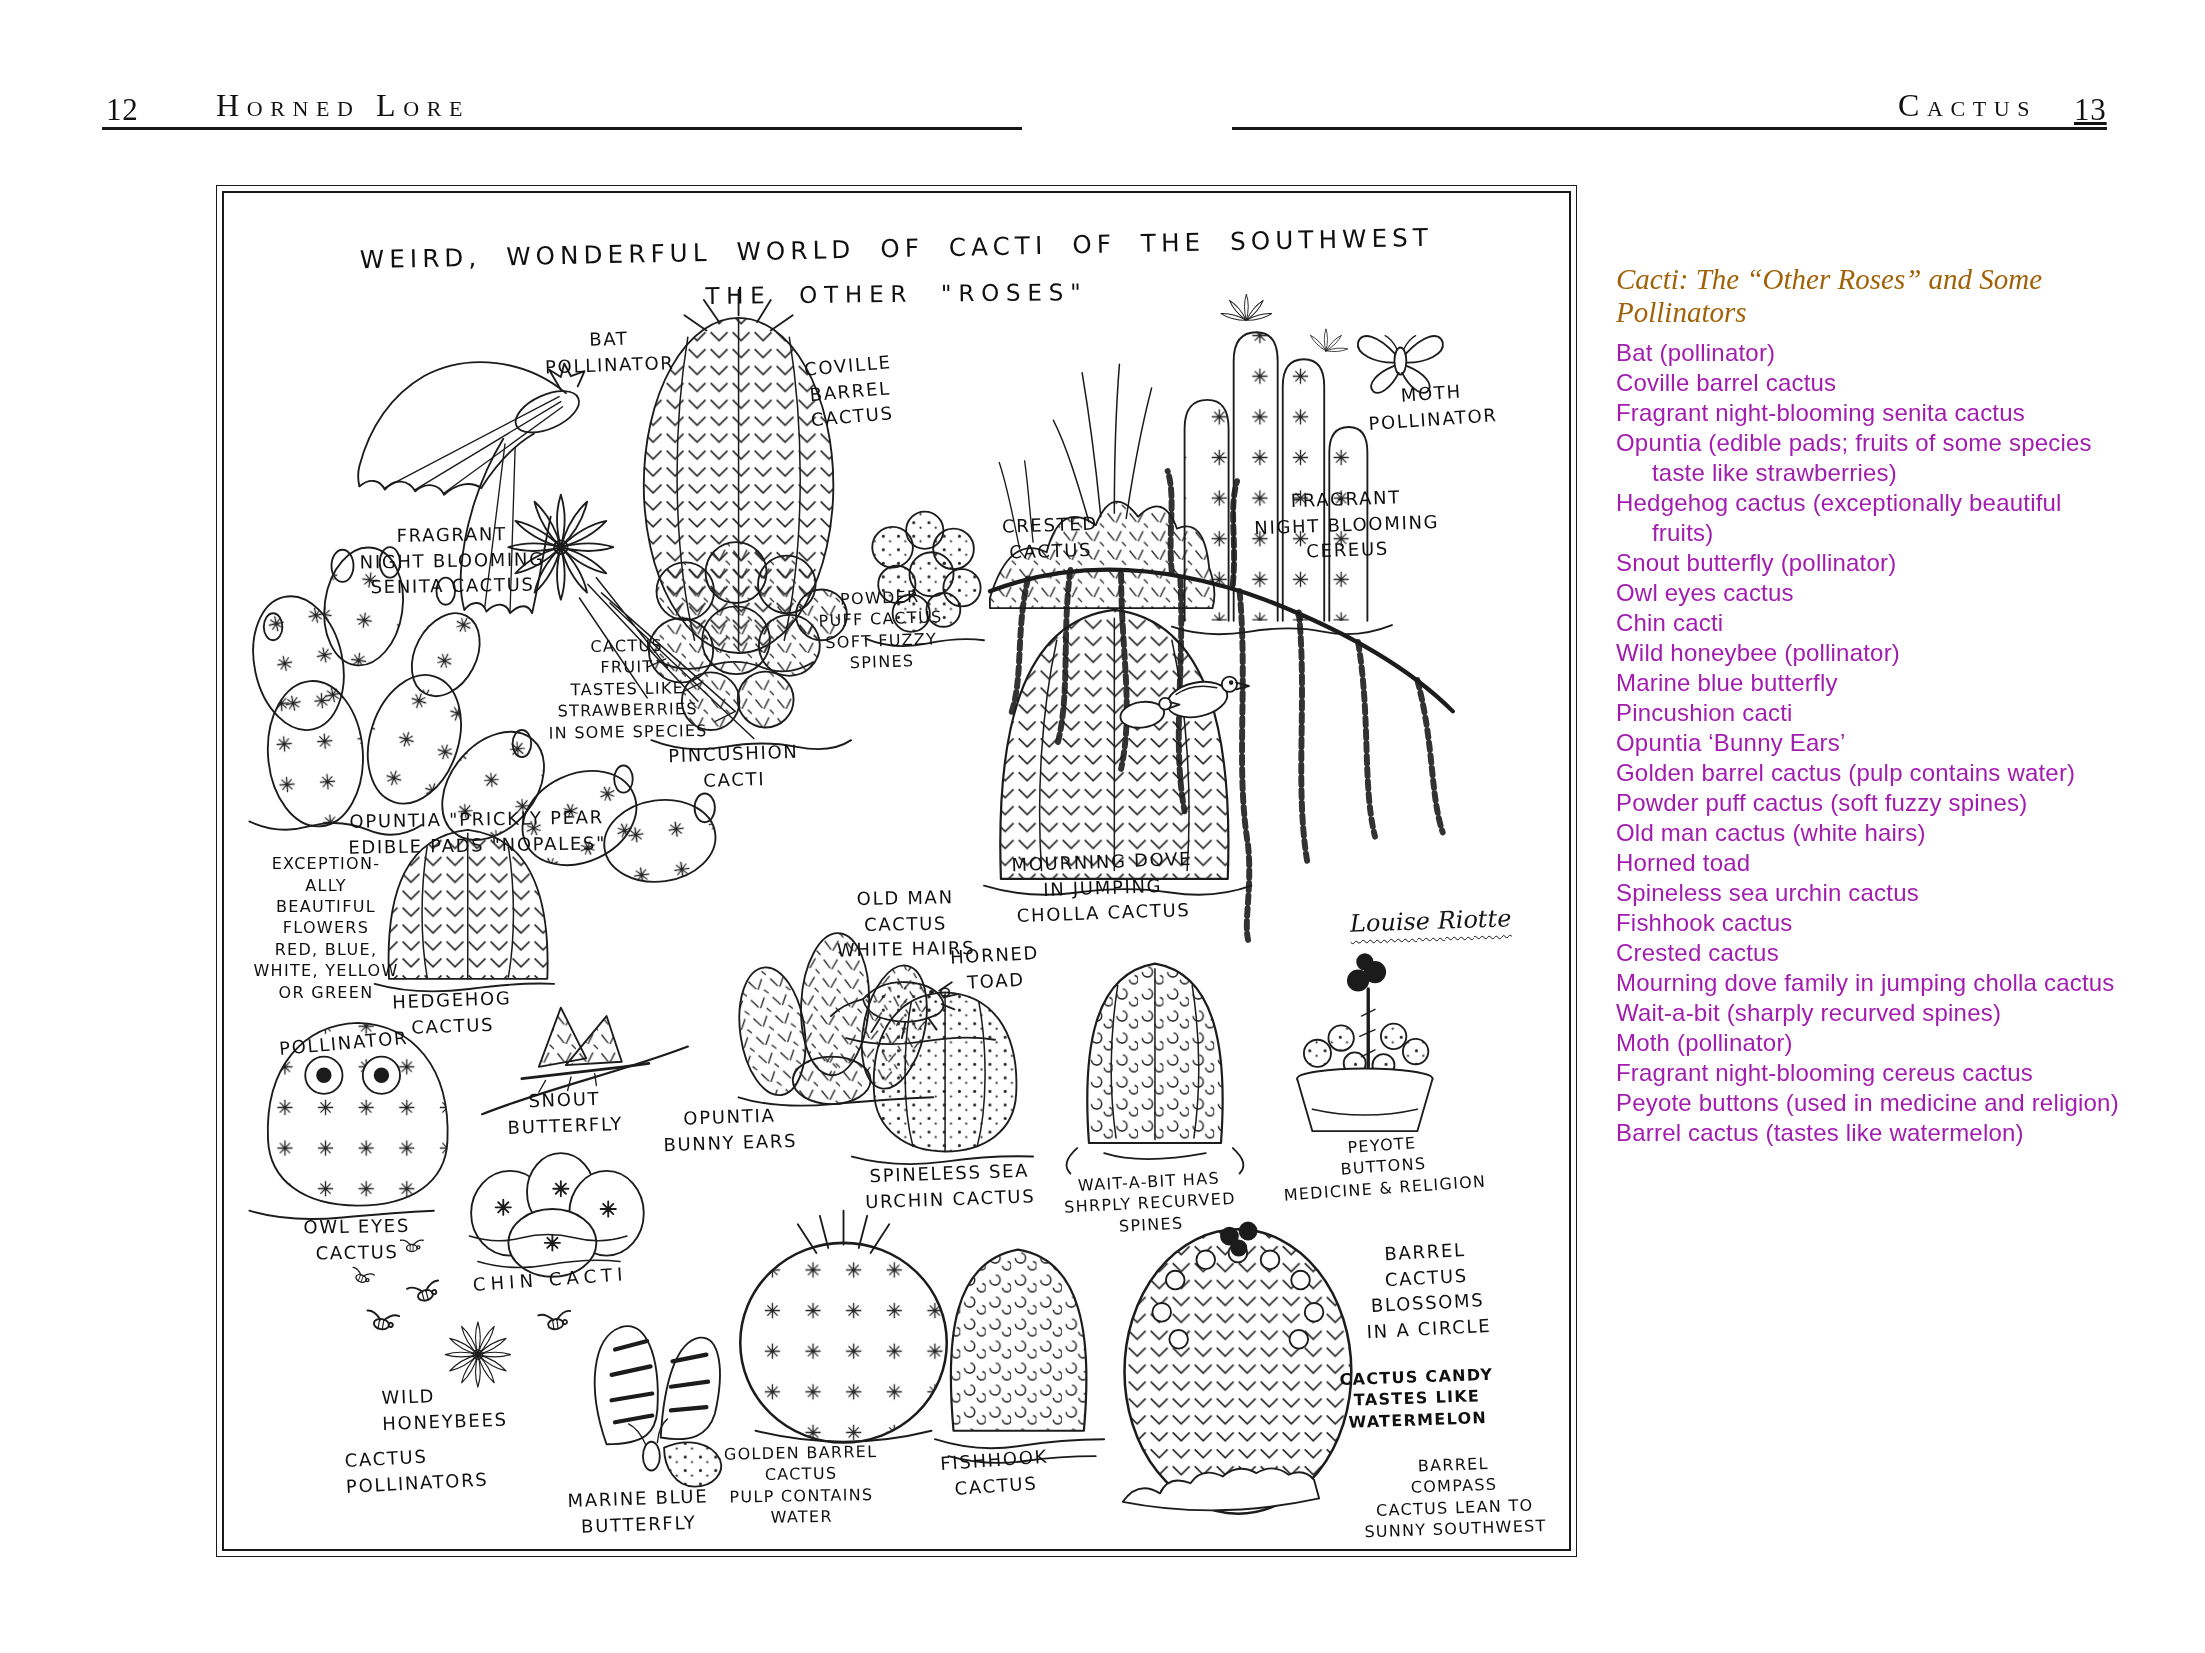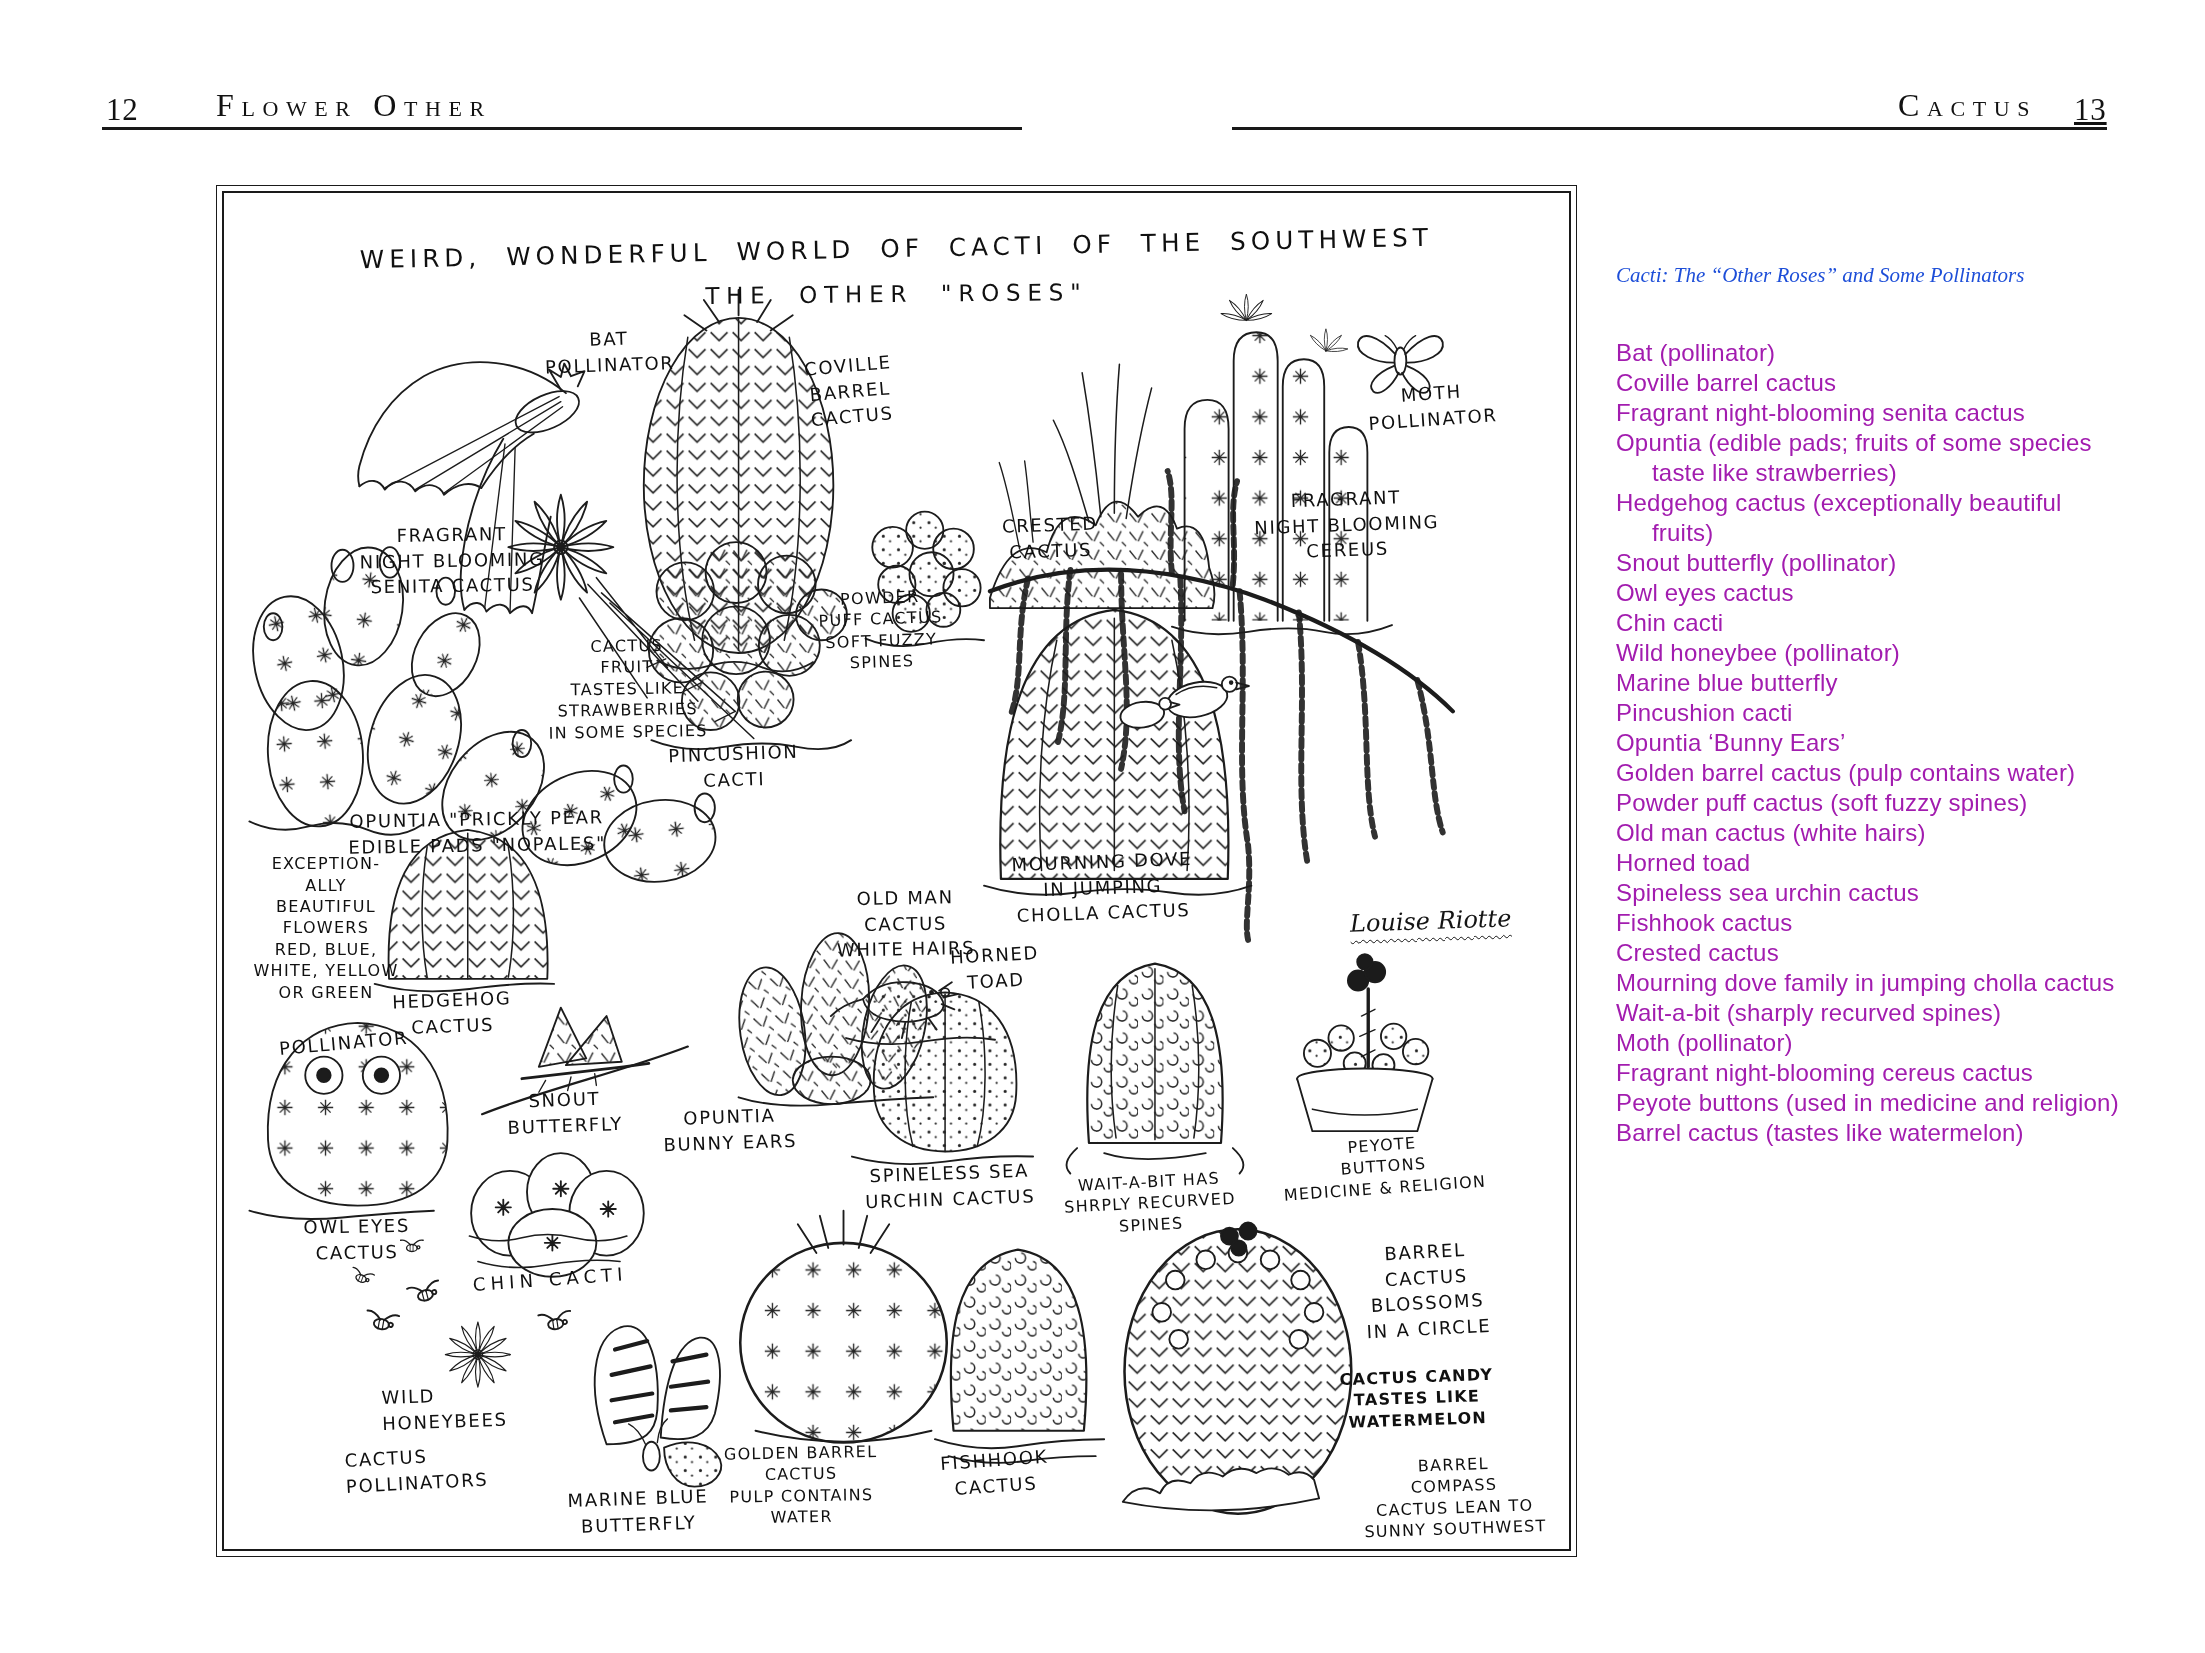--- a/index.html
+++ b/index.html
@@ -12,29 +12,29 @@
   .panel-inner{width:100%;height:100%;border:2.5px solid #1a1a1a;box-sizing:border-box;position:relative;overflow:hidden;}
   .sketch-svg{position:absolute;left:0;top:0;width:100%;height:100%;}
   .ill-title{position:absolute;left:0;right:0;text-align:center;font-family:"DejaVu Sans",sans-serif;color:#101010;}
   .ill-title.t1{top:41px;font-size:24.6px;letter-spacing:5.1px;word-spacing:12px;transform:rotate(-1.2deg);}
   .ill-title.t2{top:88px;font-size:23px;letter-spacing:6.8px;word-spacing:13.6px;transform:rotate(-0.6deg);}
   .hand{position:absolute;font-family:"DejaVu Sans",sans-serif;color:#101010;letter-spacing:1.7px;white-space:pre-line;line-height:1.42;font-size:18px;transform-origin:left top;}
   .hand.ctr{text-align:center;}
   .hand.sm{font-size:16px;letter-spacing:1.3px;line-height:1.34;}
   .hand.b{font-weight:bold;}
   .sig{position:absolute;left:1126px;top:714px;font-family:"DejaVu Serif",serif;font-style:italic;font-size:24px;color:#141414;text-decoration:underline wavy 0.8px;text-underline-offset:7.6px;transform:rotate(-2deg);}
-  .col-head{position:absolute;left:1616px;top:263px;width:526px;font-style:italic;font-size:21px;color:#1d4ed8;}
+  .col-head{position:absolute;left:1616px;top:263px;width:526px;font-style:italic;font-size:29px;color:#a16207;}
   .cacti-list{position:absolute;left:1616px;top:338px;width:543px;font-family:"Liberation Sans",sans-serif;font-size:24px;line-height:30px;color:#a21caf;letter-spacing:0.2px;}
   .list-line.indent{padding-left:36px;}
 </style>
 </head>
 <body>
 
 <div class="pagehead folio" style="left:106px;top:92px;">12</div>
-<div class="pagehead rh" style="left:216px;top:87px;">Flower Other</div>
+<div class="pagehead rh" style="left:216px;top:87px;">Horned Lore</div>
 <div class="rule" style="left:102px;top:127px;width:920px;"></div>
 
 <div class="pagehead rh" style="left:1898px;top:87px;">Cactus</div>
 <div class="pagehead folio" style="left:2074px;top:92px;text-decoration:underline;">13</div>
 <div class="rule" style="left:1232px;top:127px;width:875px;"></div>
 
 <div class="panel">
   <div class="panel-inner" id="panel-inner">
 
     <svg class="sketch-svg" viewBox="0 0 1589 1601">

